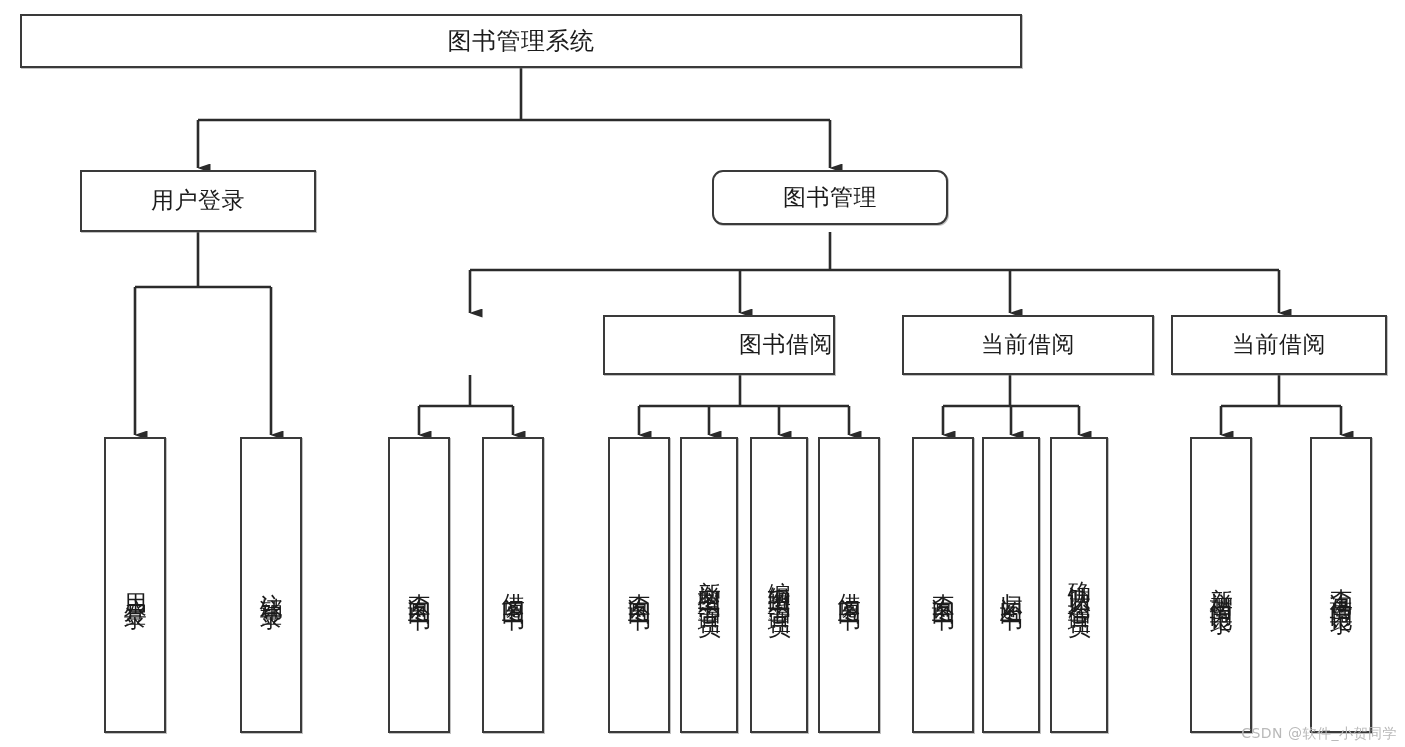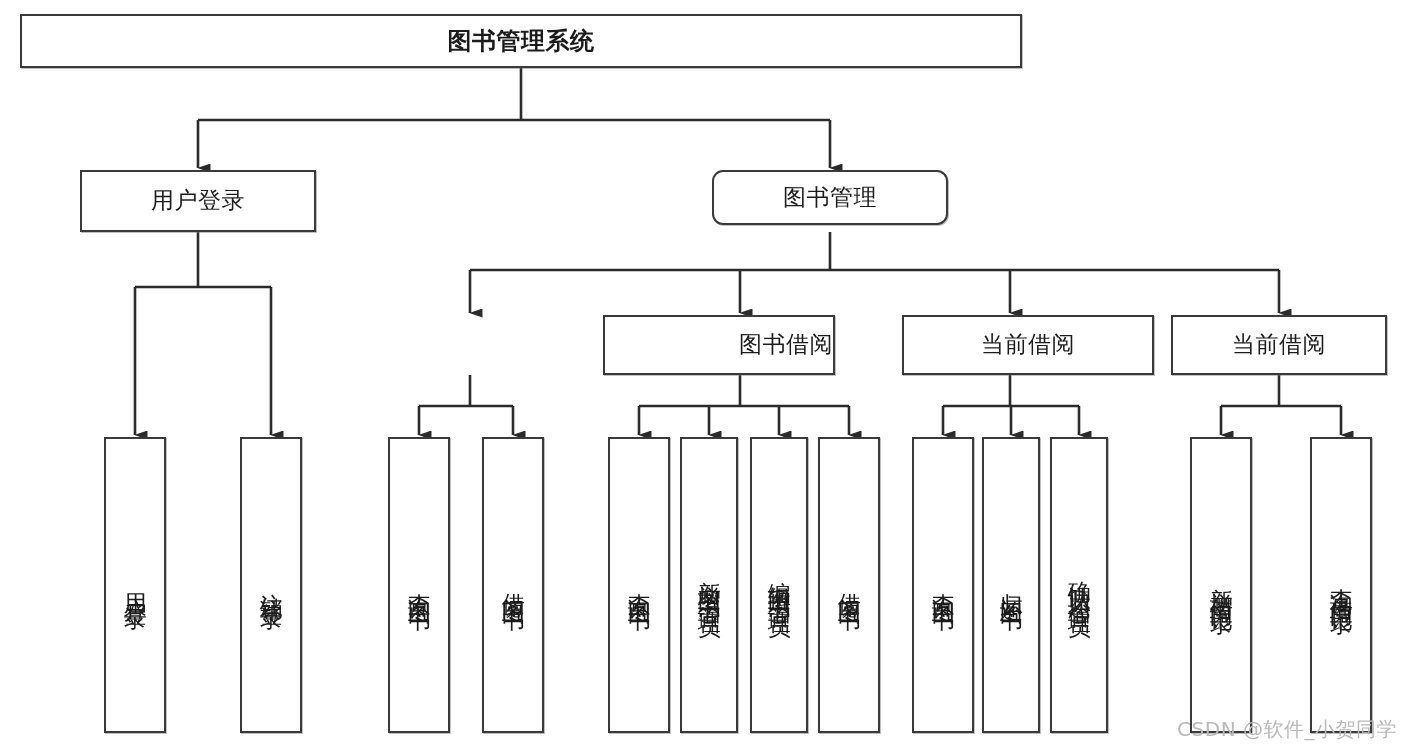--- a/index.html
+++ b/index.html
@@ -59,21 +59,21 @@
     text-orientation: upright;
     font-size: 23px;
     line-height: 1.02;
     letter-spacing: 5px;
     max-height: 285px;
   }
   .watermark {
     position: absolute;
     right: 8px;
     bottom: 4px;
-    font-size: 20px;
+    font-size: 14px;
     color: #b9b9b9;
     white-space: nowrap;
     letter-spacing: 0.5px;
   }
 </style>
 </head>
 <body>
 
 <div id="canvas">
 
@@ -120,21 +120,21 @@
       <path d="M1011,406 L1011,435" marker-end="url(#arw)"></path>
       <path d="M1079,406 L1079,435" marker-end="url(#arw)"></path>
 
       <path d="M1279,375 L1279,406"></path>
       <path d="M1221,406 L1341,406"></path>
       <path d="M1221,406 L1221,435" marker-end="url(#arw)"></path>
       <path d="M1341,406 L1341,435" marker-end="url(#arw)"></path>
     </g>
   </svg>
 
-  <div class="node h root" style="left:20px; top:14px; width:1002px; height:54px;font-weight:bold;">
+  <div class="node h root" style="left:20px; top:14px; width:1002px; height:54px;">
     <span class="label">图书管理系统</span>
   </div>
 
   <div class="node h" style="left:80px; top:170px; width:236px; height:62px;">
     <span class="label">用户登录</span>
   </div>
   <div class="node h" style="left:712px; top:170px; width:236px; height:55px;border-radius:11px;">
     <span class="label">图书管理</span>
   </div>
 

